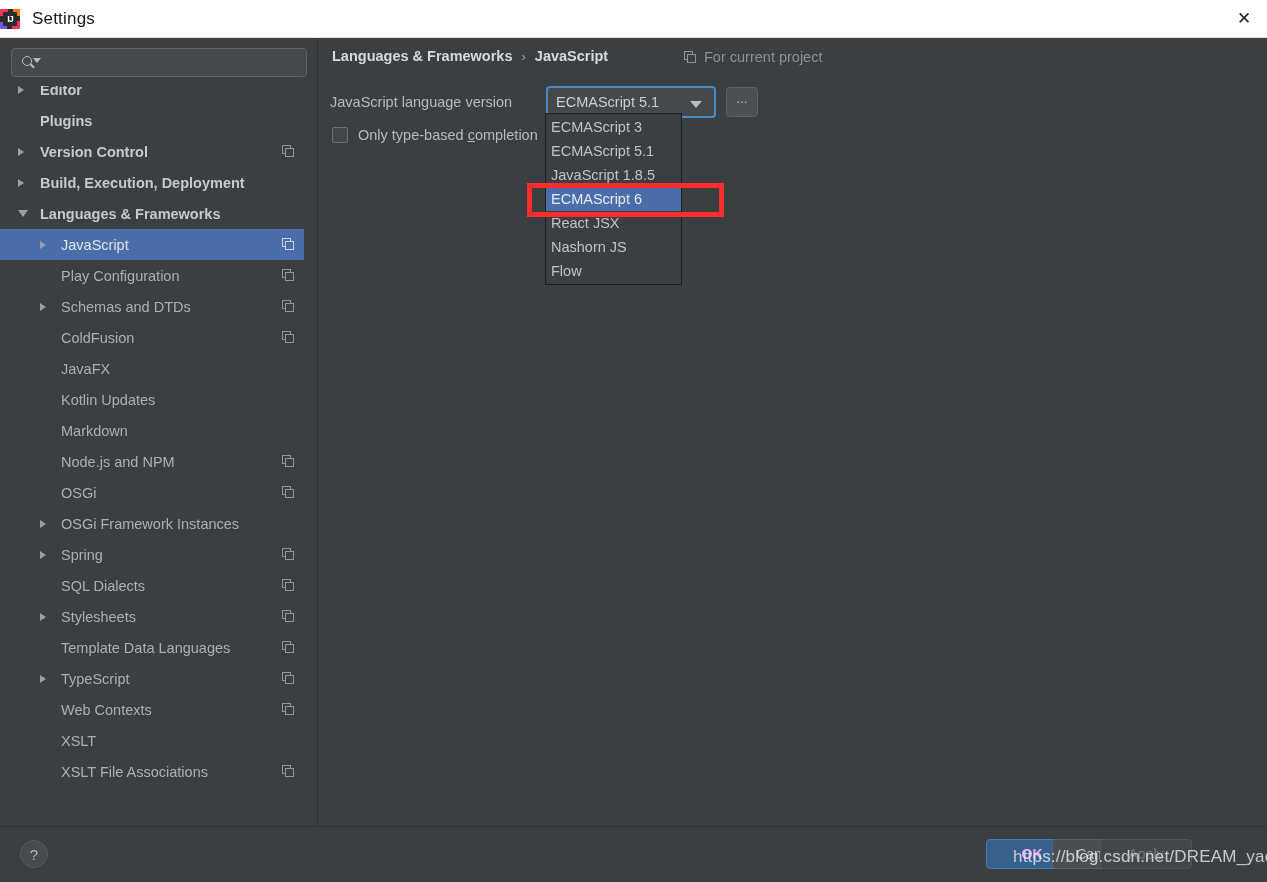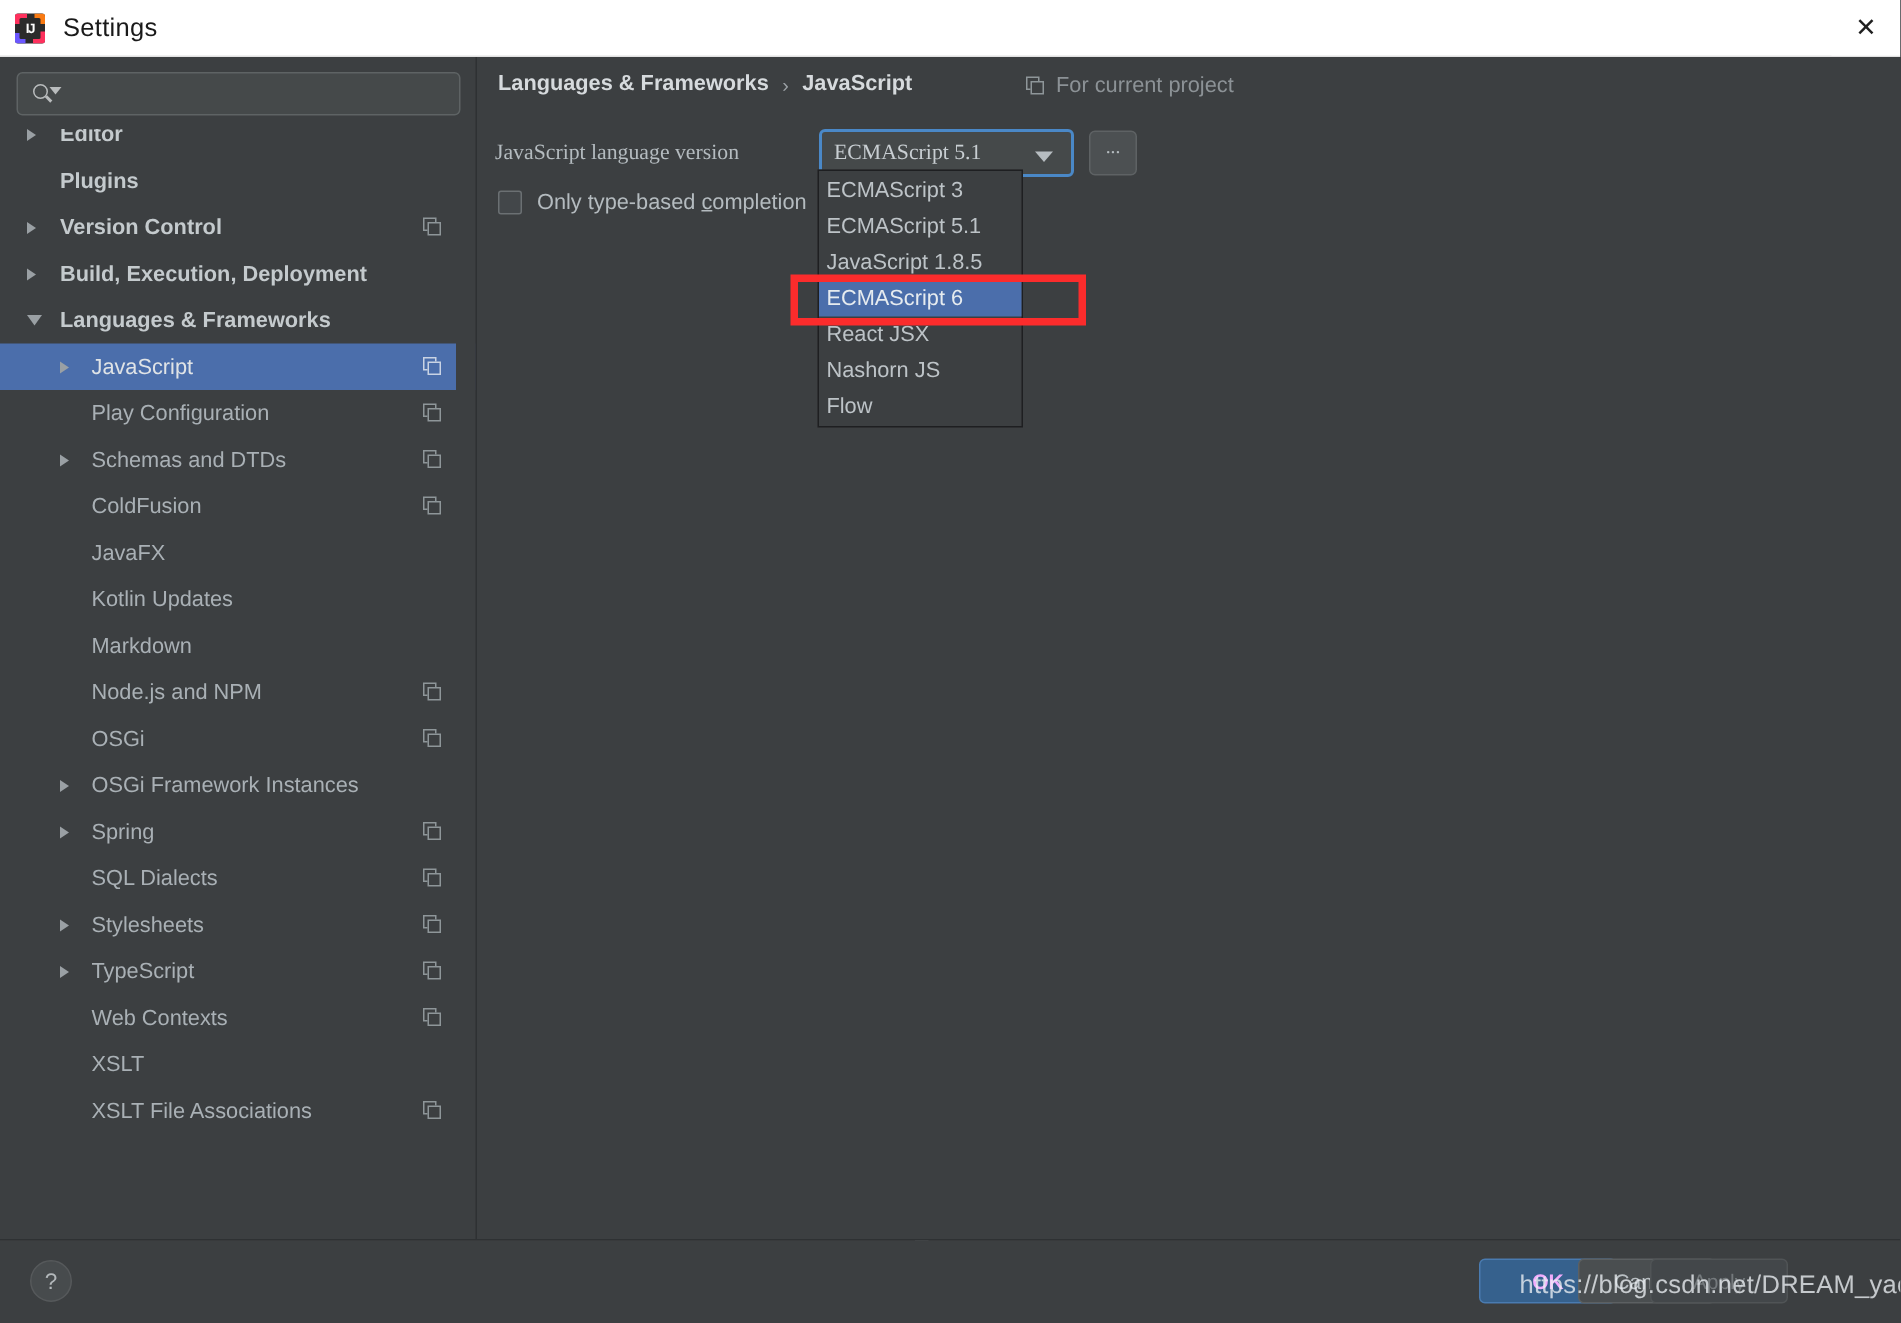--- a/index.html
+++ b/index.html
@@ -22,21 +22,20 @@
   .titlebar {
     position: absolute; left: 0; top: 0;
     width: 1267px; height: 38px;
     background: #ffffff;
     display: flex; align-items: center;
     border-bottom: 1px solid #e2e2e2;
   }
   .ij-logo {
     position: relative;
     width: 20px; height: 20px;
-    margin-left: 10px;
     background: #2b2b2b;
     border-radius: 2px;
     overflow: hidden;
     flex: 0 0 auto;
   }
   .ij-logo .c1 { position:absolute; left:0; top:0; width:8px; height:7px; background:#fe315d; }
   .ij-logo .c2 { position:absolute; right:0; top:0; width:7px; height:7px; background:#f97a12; }
   .ij-logo .c3 { position:absolute; left:0; bottom:0; width:7px; height:7px; background:#6b57ff; }
   .ij-logo .c4 { position:absolute; right:0; bottom:0; width:8px; height:8px; background:#fe315d; }
   .ij-logo .core {
@@ -202,21 +201,21 @@
   .proj-note {
     position: absolute; left: 366px; top: 11px;
     display: flex; align-items: center;
     color: #8c9296; font-size: 14.5px;
   }
   .proj-note .badge { position: relative; right: auto; margin-right: 7px; }
   .proj-note .badge .b2 { background: #3c3f41; }
 
   .row-lang {
     position: absolute; left: 12px; top: 48px;
-    display: flex; align-items: center; font-family: Liberation Serif, serif;
+    display: flex; align-items: center;
   }
   .lang-label { color: #b4bbbf; font-size: 14.5px; width: 216px; }
 
   .combo {
     position: relative;
     width: 170px; height: 32px;
     background: #45494a;
     border: 2px solid #4a88c7;
     border-radius: 4px;
     display: flex; align-items: center;
@@ -474,20 +473,27 @@
         </div>
         <div class="tree-row lvl1">
           <span class="arrow"></span>
           <span class="tree-label">Stylesheets</span>
           <span class="badge">
             <span class="b1"></span>
             <span class="b2"></span>
           </span>
         </div>
         <div class="tree-row lvl1">
+          <span class="tree-label">Template Data Languages</span>
+          <span class="badge">
+            <span class="b1"></span>
+            <span class="b2"></span>
+          </span>
+        </div>
+        <div class="tree-row lvl1">
           <span class="arrow"></span>
           <span class="tree-label">TypeScript</span>
           <span class="badge">
             <span class="b1"></span>
             <span class="b2"></span>
           </span>
         </div>
         <div class="tree-row lvl1">
           <span class="tree-label">Web Contexts</span>
           <span class="badge">

